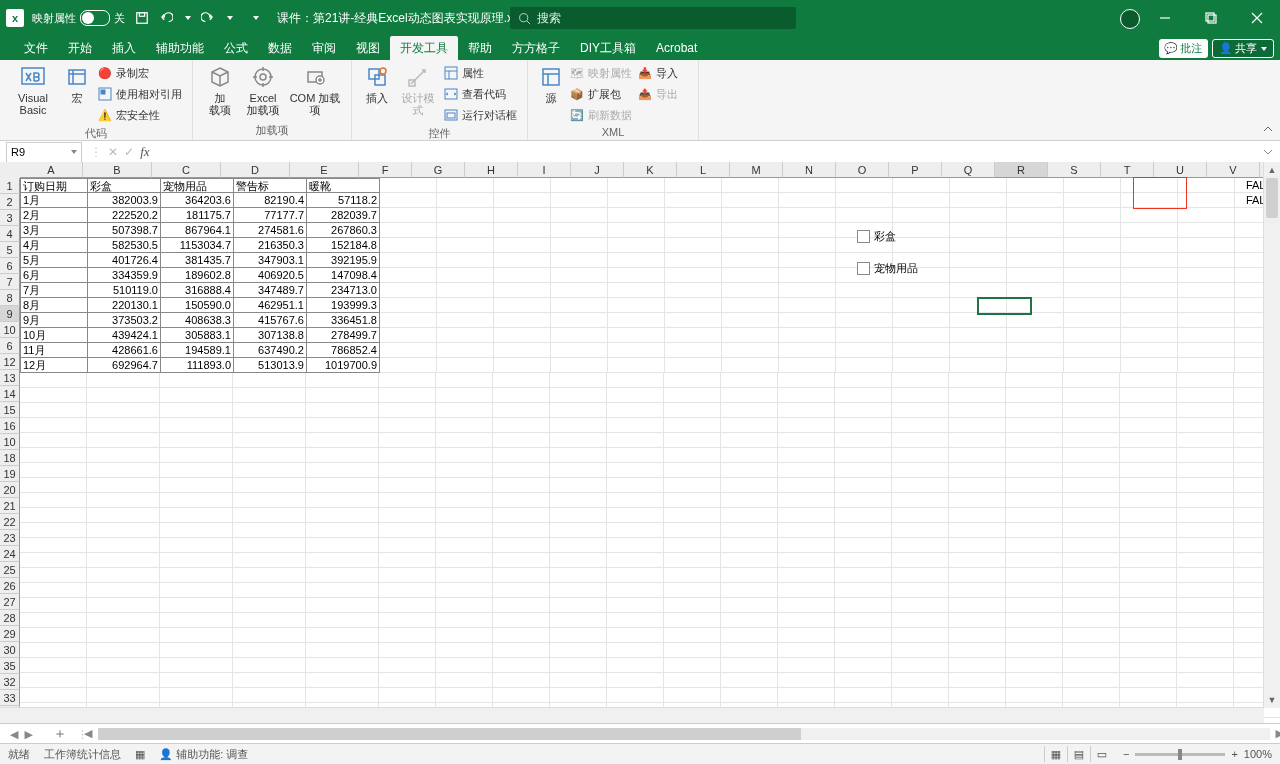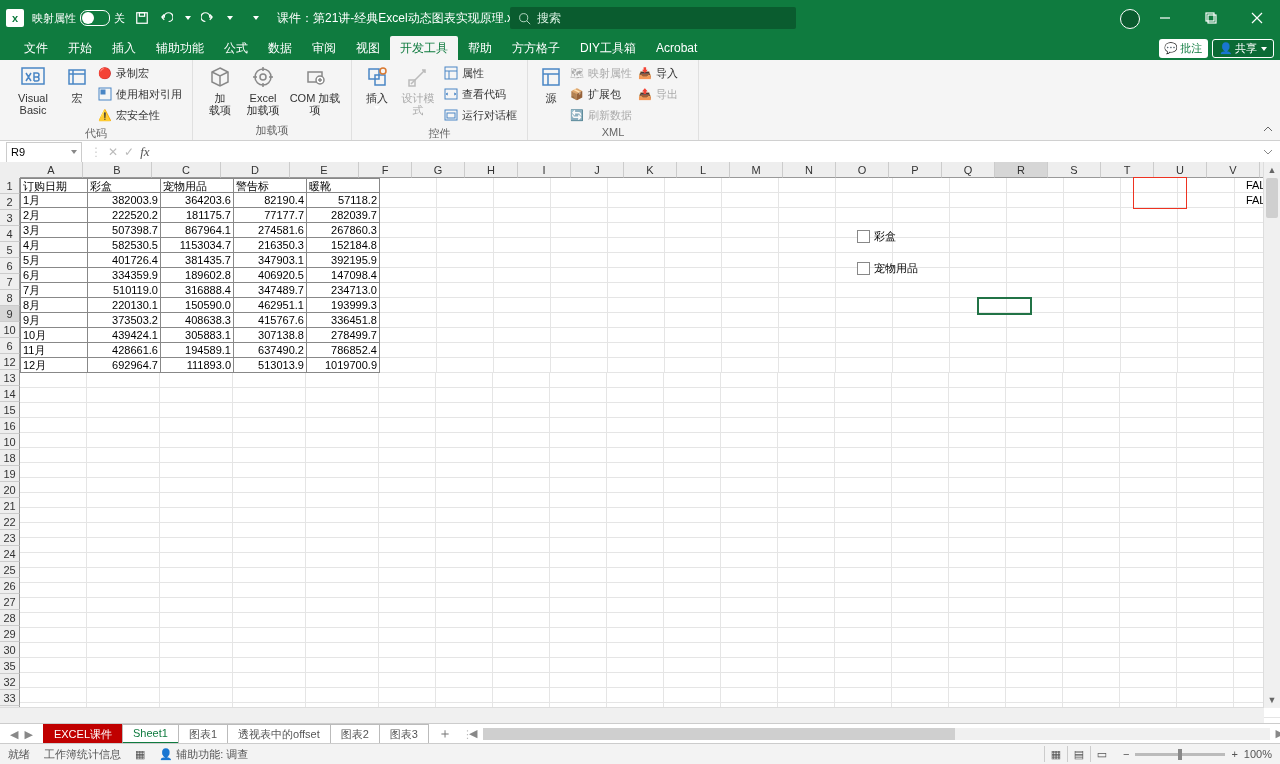--- a/index.html
+++ b/index.html
@@ -1290,28 +1290,20 @@
     <div class="arrow" style="position:absolute;bottom:0">▼</div>
   </div>
   <div class="hsb"></div>
 </div>
 
 <div class="sheetbar">
   <div class="sheet-nav">
     <span>◀</span>
     <span>▶</span>
   </div>
-  <div id="sheettabs" style="display:flex">
-      <div class="stab red">EXCEL课件</div>
-      <div class="stab active">Sheet1</div>
-      <div class="stab">图表1</div>
-      <div class="stab">透视表中的offset</div>
-      <div class="stab">图表2</div>
-      <div class="stab">图表3</div>
-    </div>
   <div class="addsheet">＋</div>
   <span style="color:#bbb">⋮</span>
   <div class="hsb2">
     <div class="thumb2" style="width:60%"></div>
     <span style="position:absolute;left:-14px;top:-1px;color:#888">◀</span>
     <span style="position:absolute;right:-14px;top:-1px;color:#888">▶</span>
   </div>
 </div>
 
 <div class="statusbar">

